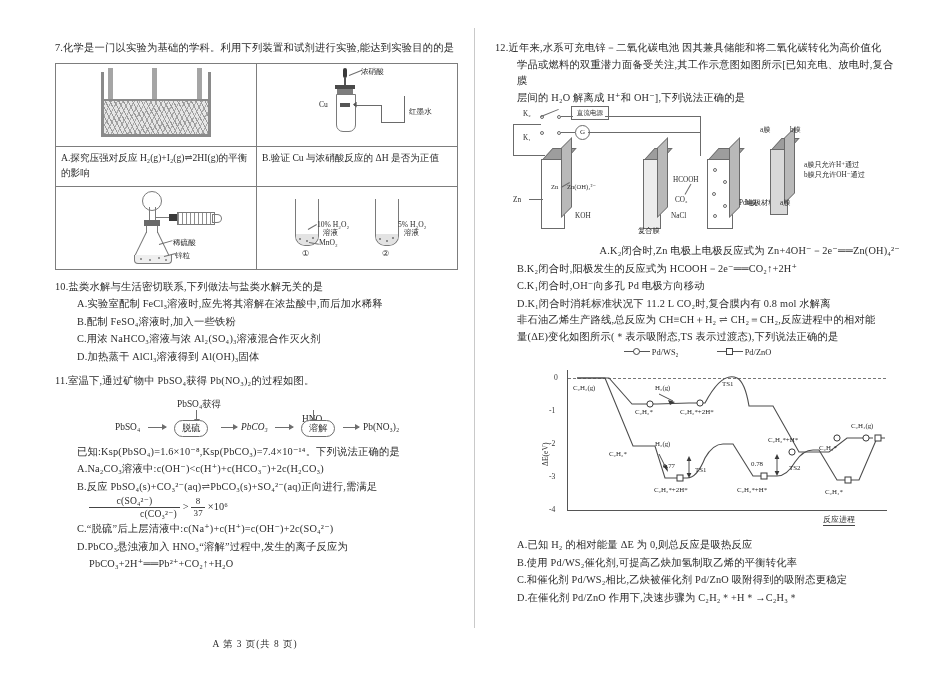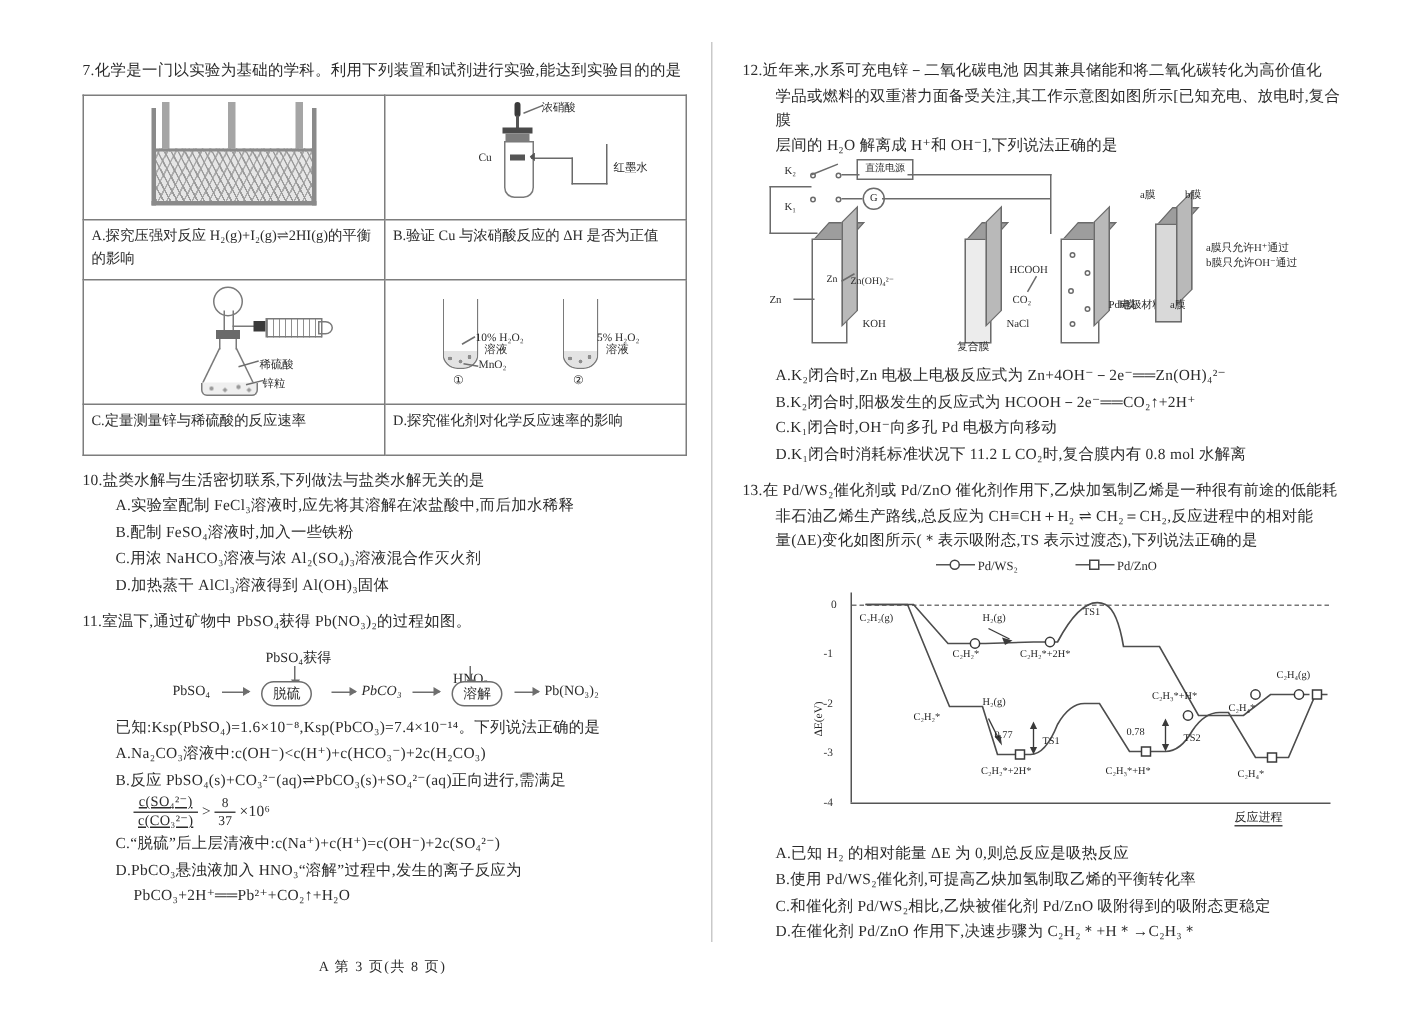--- a/index.html
+++ b/index.html
@@ -61,23 +61,23 @@
   .fl-arrow:after{content:"";position:absolute;right:-1px;top:-2.5px;
           border-left:5px solid #6e6e6e;border-top:3px solid transparent;border-bottom:3px solid transparent;}
   .fl-varrow{position:absolute;width:1px;background:#6e6e6e;}
   .fl-varrow:after{content:"";position:absolute;left:-2.5px;bottom:-4px;
           border-top:5px solid #6e6e6e;border-left:3px solid transparent;border-right:3px solid transparent;}
 
   
   .frac{display:inline-block;vertical-align:middle;text-align:center;font-size:9px;line-height:11px;}
   .frac .num{border-bottom:1px solid #444;padding:0 2px;display:block;}
   .frac .den{display:block;padding:0 2px;}
-  .bigfrac{display:inline-block;vertical-align:middle;text-align:center;font-size:9.6px;line-height:12px;text-decoration:underline;}
+  .bigfrac{display:inline-block;vertical-align:middle;text-align:center;font-size:9.6px;line-height:12px;}
   .bigfrac .num{border-bottom:1px solid #444;display:block;padding:0 3px;}
-  .bigfrac .den{display:block;padding:0 3px;}
+  .bigfrac .den{display:block;padding:0 3px;margin-left:48px;}
 
   
   .batt{position:relative;width:405px;height:132px;margin-top:2px;}
   .wire{position:absolute;background:#6b6b6b;}
   .devbox{position:absolute;border:1.1px solid #6b6b6b;font-size:6.6px;line-height:7.5px;
           text-align:center;background:#fff;padding:2px 1px;}
   .circ{position:absolute;border:1.1px solid #6b6b6b;border-radius:50%;background:#fff;
         font-size:7px;text-align:center;}
   .plate{position:absolute;}
   .plate .face{position:absolute;left:0;top:11px;width:100%;height:100%;border:1.1px solid #6b6b6b;background:#fff;}
@@ -216,28 +216,20 @@
             <div class="lbl" style="left:66px;top:41px;">溶液</div>
             <div class="ptr" style="left:52px;top:55px;width:10px;transform:rotate(10deg);"></div>
             <div class="lbl" style="left:62px;top:51px;">MnO₂</div>
             <div class="lbl" style="left:141px;top:33px;">5% H₂O₂</div>
             <div class="lbl" style="left:147px;top:41px;">溶液</div>
             <div class="lbl" style="left:45px;top:62px;font-size:8px;">①</div>
             <div class="lbl" style="left:125px;top:62px;font-size:8px;">②</div>
           </div>
         </td>
       </tr>
-      <tr>
-        <td>
-              <div class="capcell">C.定量测量锌与稀硫酸的反应速率</div>
-            </td>
-        <td>
-              <div class="capcell">D.探究催化剂对化学反应速率的影响</div>
-            </td>
-      </tr>
     </tbody>
       </table>
 
     <div class="qline qnum" style="margin-top:9px;">10.盐类水解与生活密切联系,下列做法与盐类水解无关的是</div>
     <div class="opt">A.实验室配制 FeCl₃溶液时,应先将其溶解在浓盐酸中,而后加水稀释</div>
     <div class="opt">B.配制 FeSO₄溶液时,加入一些铁粉</div>
     <div class="opt">C.用浓 NaHCO₃溶液与浓 Al₂(SO₄)₃溶液混合作灭火剂</div>
     <div class="opt">D.加热蒸干 AlCl₃溶液得到 Al(OH)₃固体</div>
 
     <div class="qline qnum" style="margin-top:8px;">11.室温下,通过矿物中 PbSO₄获得 Pb(NO₃)₂的过程如图。</div>
@@ -352,26 +344,25 @@
         </div>
         <div class="bl" style="left:14px;top:9px;">a膜</div>
         <div class="bl" style="left:44px;top:9px;">b膜</div>
         <div class="bl" style="left:0px;top:82px;">b膜</div>
         <div class="bl" style="left:34px;top:82px;">a膜</div>
         <div class="bl" style="left:58px;top:44px;">a膜只允许H⁺通过</div>
         <div class="bl" style="left:58px;top:54px;">b膜只允许OH⁻通过</div>
       </div>
     </div>
 
-    <div class="opt" style="margin-top:2px;">A.K₂闭合时,Zn 电极上电极反应式为 Zn+4OH⁻－2e⁻══Zn(OH)₄²⁻</div>
+    <div class="opt" style="margin-top:2px;text-align:right;">A.K₂闭合时,Zn 电极上电极反应式为 Zn+4OH⁻－2e⁻══Zn(OH)₄²⁻</div>
     <div class="opt">B.K₂闭合时,阳极发生的反应式为 HCOOH－2e⁻══CO₂↑+2H⁺</div>
     <div class="opt">C.K₁闭合时,OH⁻向多孔 Pd 电极方向移动</div>
     <div class="opt">D.K₁闭合时消耗标准状况下 11.2 L CO₂时,复合膜内有 0.8 mol 水解离</div>
 
-    <div class="qline" style="margin-top:8px;">13.在 Pd/WS₂催化剂或 Pd/ZnO 催化剂作用下,乙炔加氢制乙烯是一种很有前途的低能耗</div>
     <div class="qline indent">非石油乙烯生产路线,总反应为 CH≡CH＋H₂ ⇌ CH₂＝CH₂,反应进程中的相对能</div>
     <div class="qline indent">量(ΔE)变化如图所示(＊表示吸附态,TS 表示过渡态),下列说法正确的是</div>
 
     <div class="legend" style="margin-top:3px;">
       <span class="leg-item">
         <span class="leg-line"></span>
         <span>Pd/WS₂</span>
       </span>
       <span class="leg-item">
         <span class="leg-line sq"></span>

